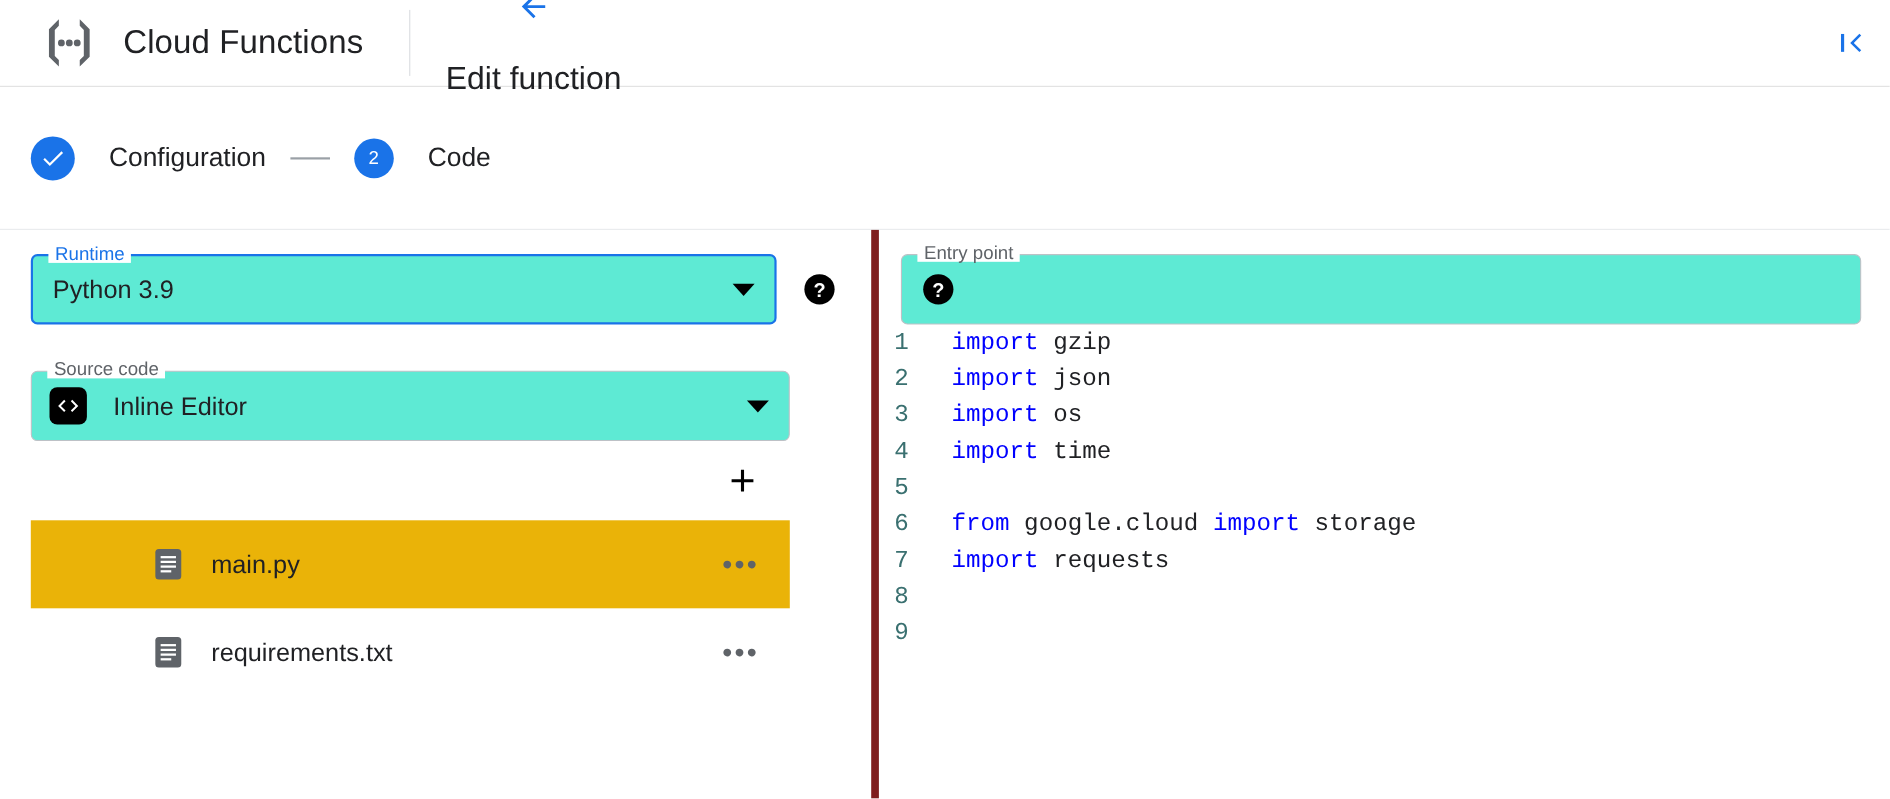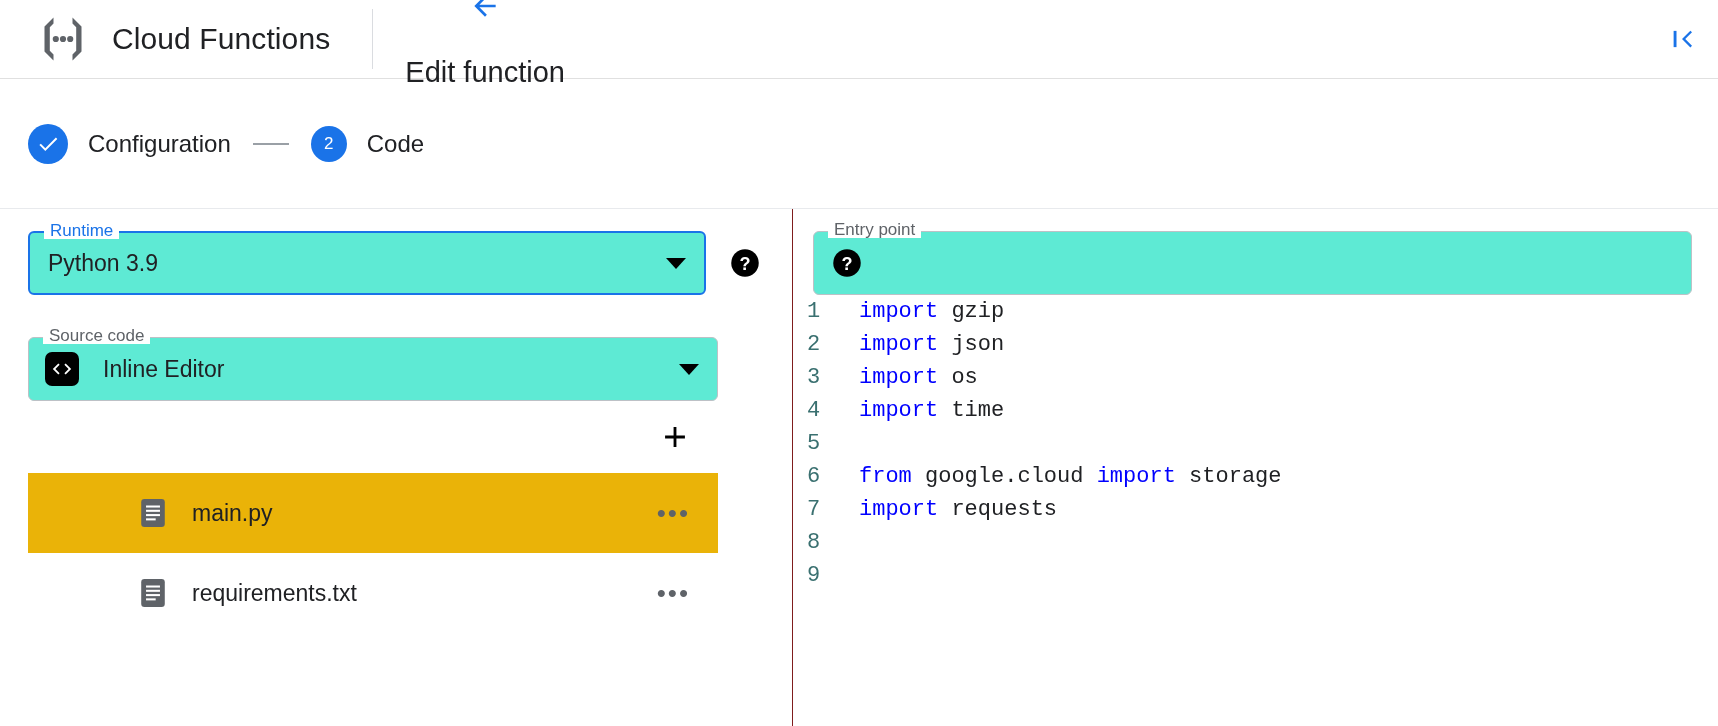--- a/index.html
+++ b/index.html
@@ -73,21 +73,21 @@
 
   
   .stepper {
     height: 130px;
     display: flex;
     align-items: center;
     padding-left: 28px;
     border-bottom: 1px solid #e8eaed;
     background: #fff;
   }
-  .step { display: flex; align-items: center; gap: 20px; }
+  .step { display: flex; align-items: center; gap: 31px; }
   .step-circle {
     width: 40px; height: 40px;
     border-radius: 50%;
     background: #1a73e8;
     display: flex; align-items: center; justify-content: center;
     color: #fff;
     font-size: 18px;
     font-weight: 500;
     flex: 0 0 auto;
   }
@@ -108,21 +108,21 @@
   .left-col {
     width: 770px;
     flex: 0 0 770px;
     padding: 22px 0 0 28px;
     position: relative;
   }
   .right-col {
     flex: 1 1 auto;
     position: relative;
     padding-top: 22px;
-    border-left: 1px solid #7f1d1d;
+    border-left: 7px solid #7f1d1d;
     margin-left: 22px;
   }
 
   
   .field {
     position: relative;
     height: 64px;
     border: 1px solid #bdc1c6;
     border-radius: 6px;
     background: #5eead4;

